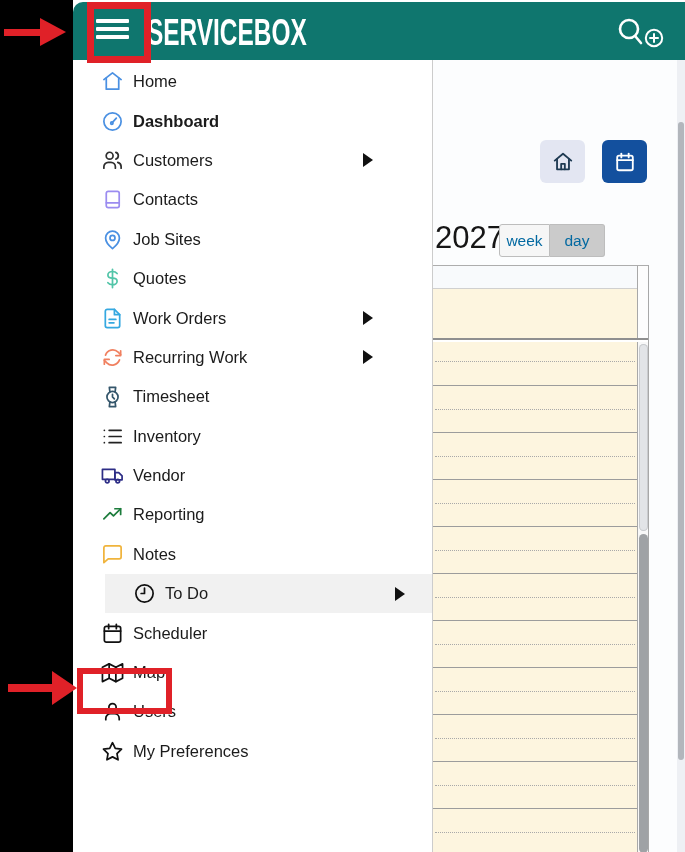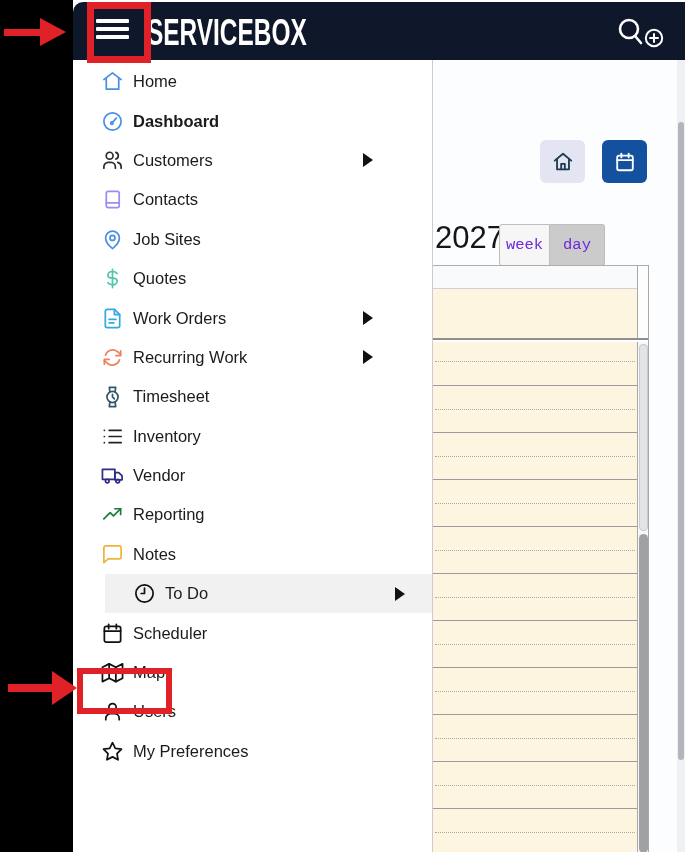--- a/index.html
+++ b/index.html
@@ -4,21 +4,21 @@
 <style>
   html,body{margin:0;padding:0;}
   body{
     width:685px;height:852px;position:relative;overflow:hidden;
     background:#000;font-family:"Liberation Sans","DejaVu Sans",sans-serif;
     -webkit-font-smoothing:antialiased;
   }
   .app{position:absolute;left:73px;top:0;width:612px;height:852px;background:#ffffff;}
 
   
-  .header{position:absolute;left:0;top:2px;width:612px;height:58px;background:#0f172a;border-top-left-radius:10px;}
+  .header{position:absolute;left:0;top:2px;width:612px;height:58px;background:#0f766e;border-top-left-radius:10px;}
   .hamburger{position:absolute;left:23px;top:17px;width:33px;height:26px;cursor:pointer;}
   .hamburger .bar{height:4px;background:#fff;border-radius:1px;margin-bottom:4px;}
   .brand{position:absolute;left:74px;top:10px;color:#fff;font-weight:700;font-size:37px;
          letter-spacing:0px;transform:scaleX(.66);transform-origin:left top;white-space:nowrap;}
   .hdr-search{position:absolute;left:543px;top:14px;width:30px;height:32px;}
   .hdr-add{position:absolute;left:571px;top:26px;width:20px;height:20px;}
 
   
   .anno{position:absolute;z-index:60;pointer-events:none;}
   .anno-box{border:7px solid #e02128;box-sizing:border-box;background:transparent;}
@@ -26,22 +26,22 @@
   .arrow-tail{position:absolute;background:#e02128;}
   .arrow-head{position:absolute;width:0;height:0;border-style:solid;border-color:transparent;border-left-color:#e02128;}
 
   
   .content{position:absolute;left:0;top:60px;width:612px;height:792px;background:#fcfdfe;}
   .icon-btn{position:absolute;width:45px;height:43px;border-radius:6px;display:flex;align-items:center;justify-content:center;cursor:pointer;border:none;}
   .home-btn{left:467px;top:80px;background:#e3e6f2;}
   .cal-btn{left:529px;top:80px;background:#13509e;}
   .sched-heading{position:absolute;left:362px;top:160px;font-size:31px;color:#161616;}
   .toggle-group{position:absolute;left:426px;top:164px;height:33px;display:flex;}
-  .toggle-btn{height:42px;box-sizing:border-box;border:1px solid #bdbdbd;font-size:15.5px;color:#6d28d9;
-              display:flex;align-items:center;justify-content:center;background:#f6f6f6;cursor:pointer;font-family:Liberation Mono, monospace;}
+  .toggle-btn{height:33px;box-sizing:border-box;border:1px solid #bdbdbd;font-size:15.5px;color:#0369a1;
+              display:flex;align-items:center;justify-content:center;background:#f6f6f6;cursor:pointer;font-family:Liberation Sans, sans-serif;}
   .toggle-btn.week{width:51px;border-radius:3px 0 0 3px;}
   .toggle-btn.day{width:55px;border-left:none;border-radius:0 3px 3px 0;background:#cbcbcb;}
 
   .sched-table{position:absolute;left:360px;top:205px;width:216px;height:587px;box-sizing:border-box;
                border-top:1px solid #adadad;border-right:1px solid #a8a8a8;}
   .sched-colhead{position:absolute;left:0;top:0;width:204px;height:23px;background:#f8fafc;box-sizing:border-box;border-bottom:1px solid #d0d0d0;}
   .sched-allday{position:absolute;left:0;top:23px;width:204px;height:49px;background:#fdf5df;}
   .sched-gutter-top{position:absolute;left:204px;top:0;width:11px;height:72px;background:#fdfdfd;box-sizing:border-box;border-left:1px solid #a8a8a8;}
   .sched-divider{position:absolute;left:0;top:72px;width:215px;height:4px;background:#fff;box-sizing:border-box;border-top:2px solid #8f8f8f;}
   .sched-scroll{position:absolute;left:0;top:76px;width:204px;height:511px;background:#fdf5df;overflow:hidden;}

